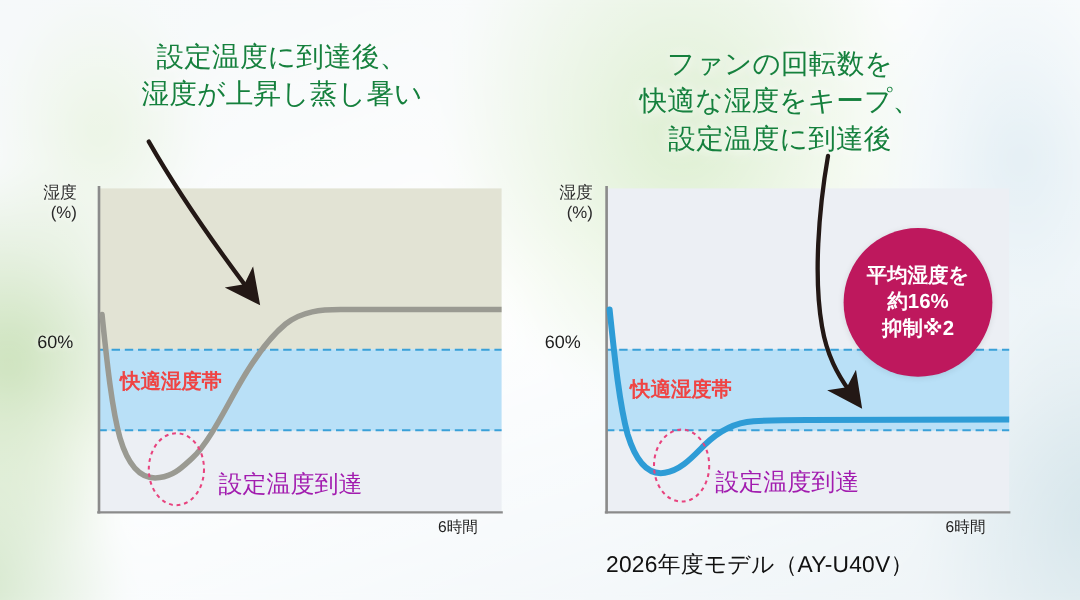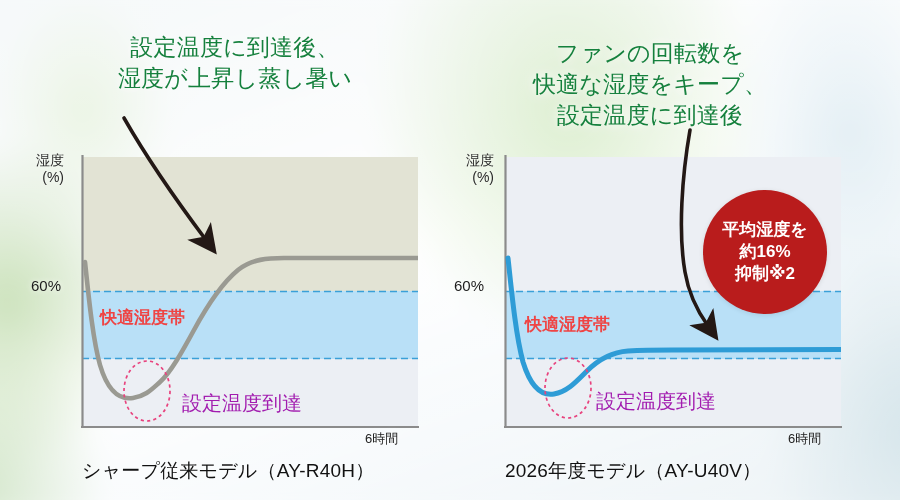--- a/index.html
+++ b/index.html
@@ -58,21 +58,21 @@
   .reach-label{
     position:absolute;font-size:20px;color:#a21caf;white-space:nowrap;
   }
   .band-label{
     position:absolute;font-size:17px;color:#ef4444;font-weight:600;white-space:nowrap;
   }
 
   
   #badge{
     position:absolute;left:703px;top:190px;width:124px;height:124px;border-radius:50%;
-    background:#b91c1c;display:flex;flex-direction:column;align-items:center;justify-content:center;
+    background:#be185d;display:flex;flex-direction:column;align-items:center;justify-content:center;
     color:#fff;font-weight:700;font-size:17px;line-height:1.28;text-align:center;
     box-shadow:0 1px 5px rgba(0,0,0,.10);
   }
   #badge span{display:block;white-space:nowrap;}
 </style>
 </head>
 <body>
 
 <div id="backdrop"></div>
 <div id="veil"></div>
@@ -128,21 +128,20 @@
   </div>
 
   <div class="tick60" style="left:31px;top:277px;">60%</div>
 
   <div class="band-label" style="left:100px;top:306px;">快適湿度帯</div>
 
   <div class="reach-label" style="left:182px;top:390px;">設定温度到達</div>
 
   <div class="time-label" style="left:365px;top:430px;">6時間</div>
 
-  <div class="model-caption" style="left:82px;top:458px;">シャープ従来モデル（AY-R40H）</div>
 </div>
 
 <div class="chart" id="chart-right" style="left:450px;top:0;width:450px;height:500px;">
 
   <svg width="450" height="500" viewBox="0 0 450 500">
     <defs>
       <clipPath id="clipR">
           <rect x="55" y="157" width="336" height="270"></rect>
         </clipPath>
       <marker id="arrowR" markerWidth="9" markerHeight="9" refX="3.2" refY="4.5" orient="auto">

